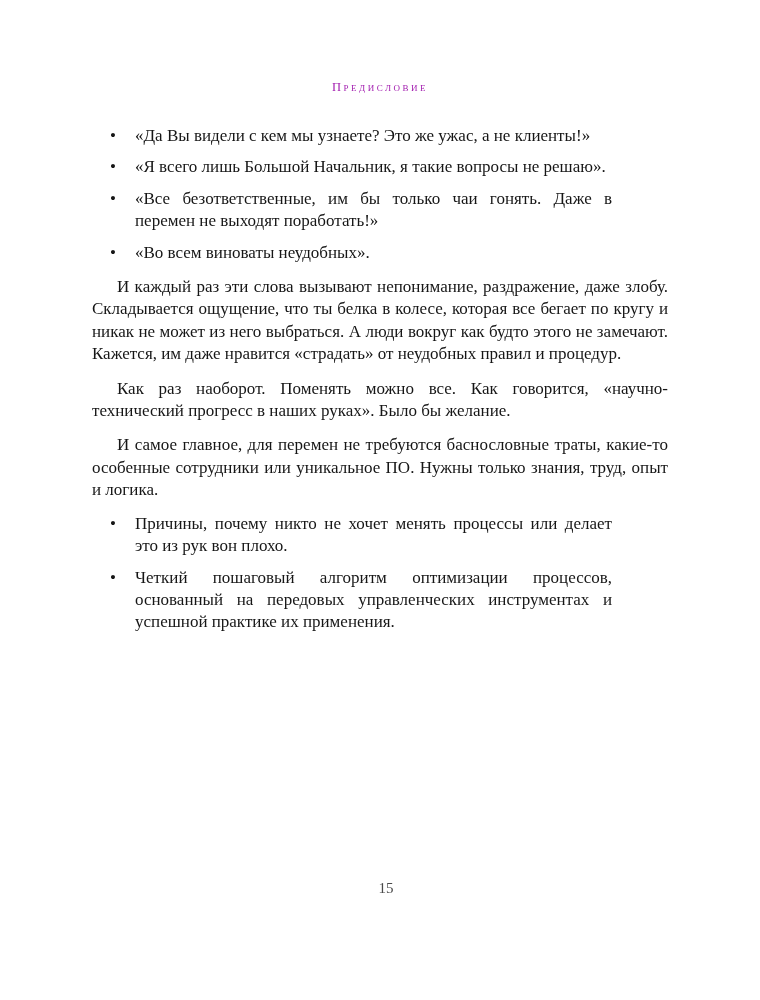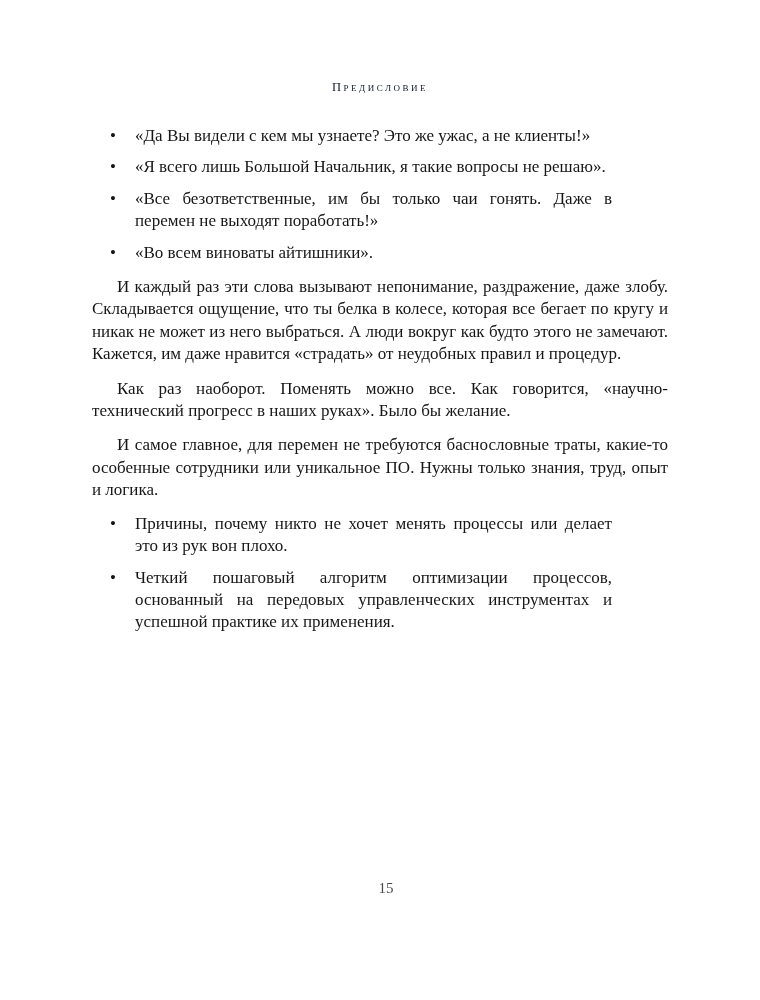--- a/index.html
+++ b/index.html
@@ -21,21 +21,21 @@
     position: absolute;
     left: 92px;
     right: 92px;
     top: 80px;
   }
   .running-head {
     text-align: center;
     font-variant: small-caps;
     letter-spacing: 2.5px;
     font-size: 12.5px;
-    color: #0f172a;
+    color: #a21caf;
     margin-bottom: 30px;
   }
   .body-text {
     font-size: 17px;
     line-height: 22.4px;
     text-align: justify;
     hyphens: auto;
     -webkit-hyphens: auto;
   }
   ul.bullet-list {
@@ -91,21 +91,21 @@
         <li>
           <span class="bullet">•</span>
           <span class="li-text">«Я всего лишь Большой Начальник, я такие вопросы не решаю».</span>
         </li>
         <li>
           <span class="bullet">•</span>
           <span class="li-text">«Все безответственные, им бы только чаи гонять. Даже в перемен не выходят поработать!»</span>
         </li>
         <li>
           <span class="bullet">•</span>
-          <span class="li-text">«Во всем виноваты айтишники».</span>
+          <span class="li-text">«Во всем виноваты неудобных».</span>
         </li>
       </ul>
 
       <p class="para">И каждый раз эти слова вызывают непонимание, раздражение, даже злобу. Складывается ощущение, что ты белка в колесе, которая все бегает по кругу и никак не может из него выбраться. А люди вокруг как будто этого не замечают. Кажется, им даже нравится «страдать» от неудобных правил и процедур.</p>
       <p class="para">Как раз наоборот. Поменять можно все. Как говорится, «научно-технический прогресс в наших руках». Было бы желание.</p>
       <p class="para">И самое главное, для перемен не требуются баснословные траты, какие-то особенные сотрудники или уникальное ПО. Нужны только знания, труд, опыт и логика.</p>
 
       <ul class="bullet-list">
         <li>
           <span class="bullet">•</span>

